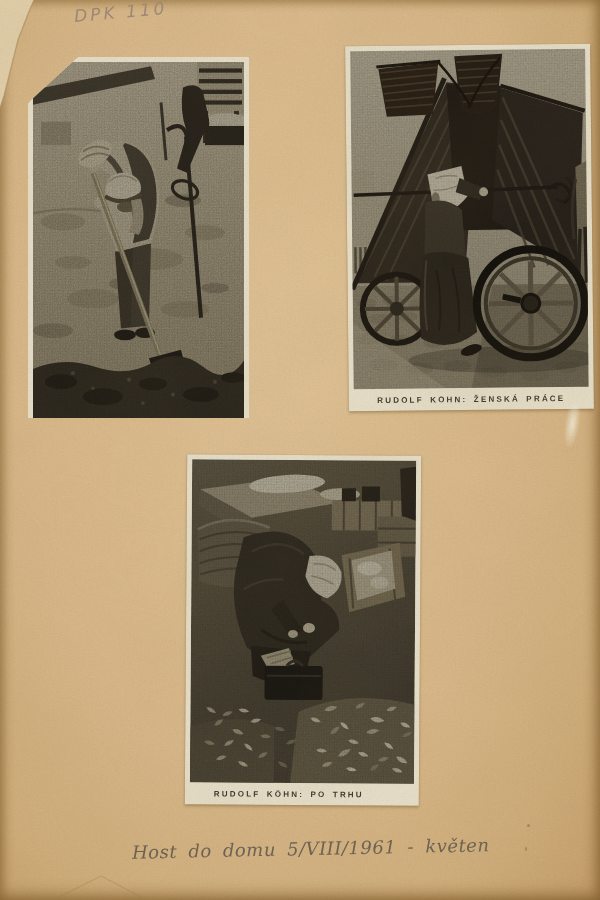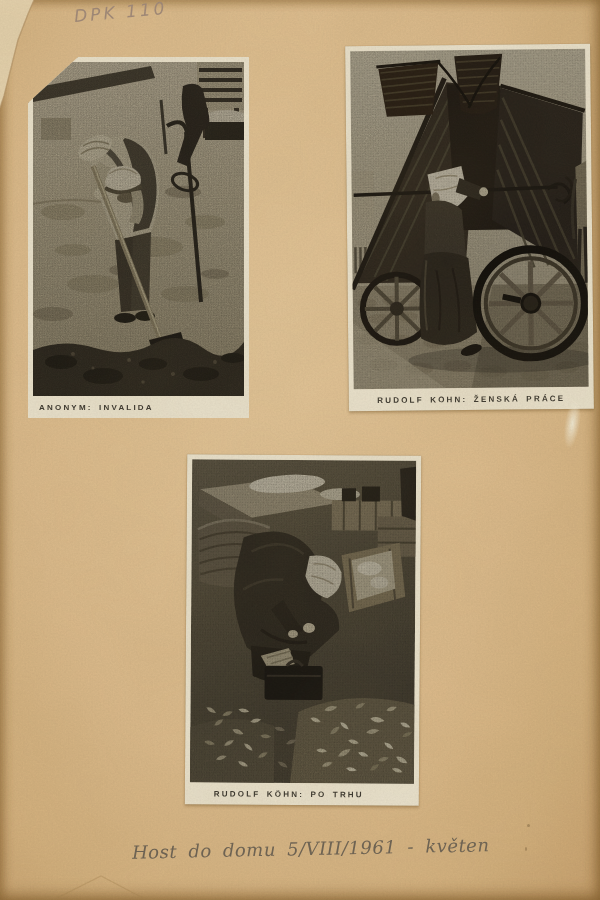--- a/index.html
+++ b/index.html
@@ -159,21 +159,20 @@
         <circle cx="40" cy="292" r="2"></circle>
           <circle cx="96" cy="298" r="2"></circle>
           <circle cx="140" cy="312" r="2"></circle>
         <circle cx="182" cy="300" r="2"></circle>
           <circle cx="60" cy="306" r="1.6"></circle>
           <circle cx="110" cy="320" r="1.8"></circle>
       </g>
       <rect width="211" height="334" fill="url(#s1h)"></rect>
       <rect width="211" height="334" filter="url(#s1g)" opacity=".28"></rect>
     </svg>
-    <figcaption>ANONYM: INVALIDA</figcaption>
   </figure>
 
   <figure class="clipping c2">
     <svg class="scene" viewBox="0 0 235 338" preserveAspectRatio="none">
       <defs>
         <linearGradient id="s2bg" x1="0" y1="0" x2="0" y2="1">
           <stop offset="0" stop-color="#cdc5ae"></stop>
             <stop offset="1" stop-color="#b0a78f"></stop>
         </linearGradient>
         <filter id="s2g">

